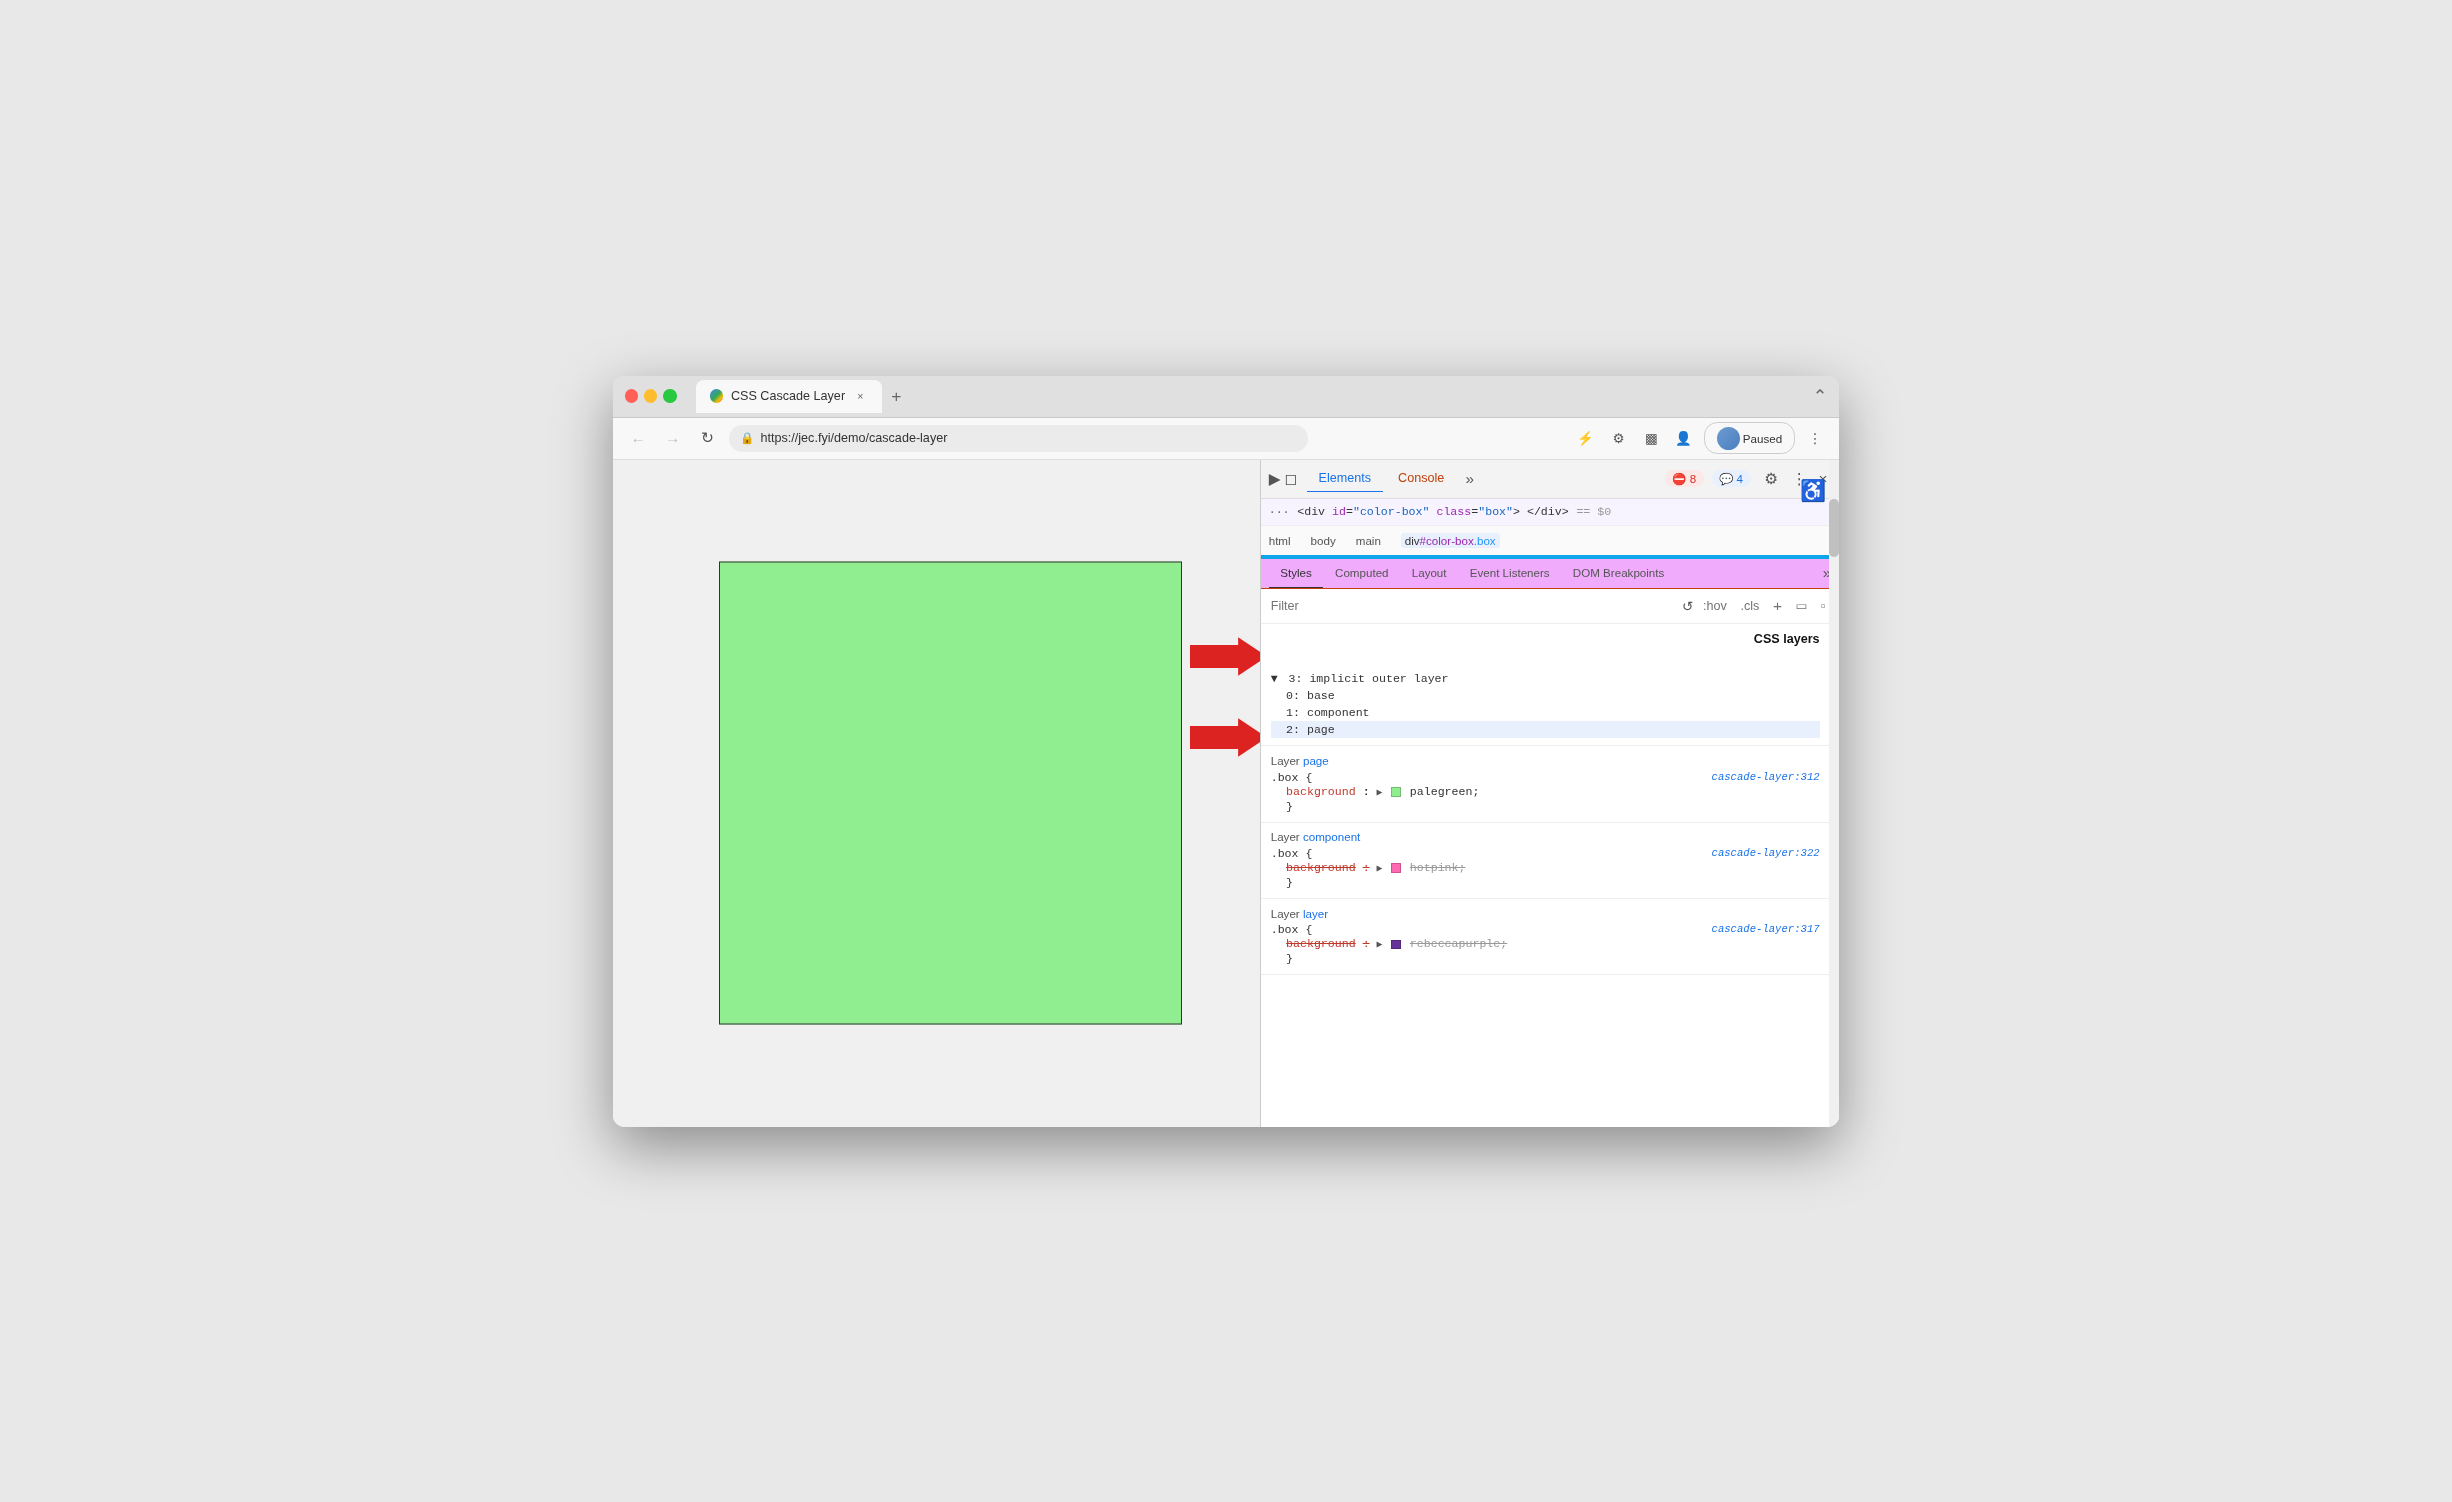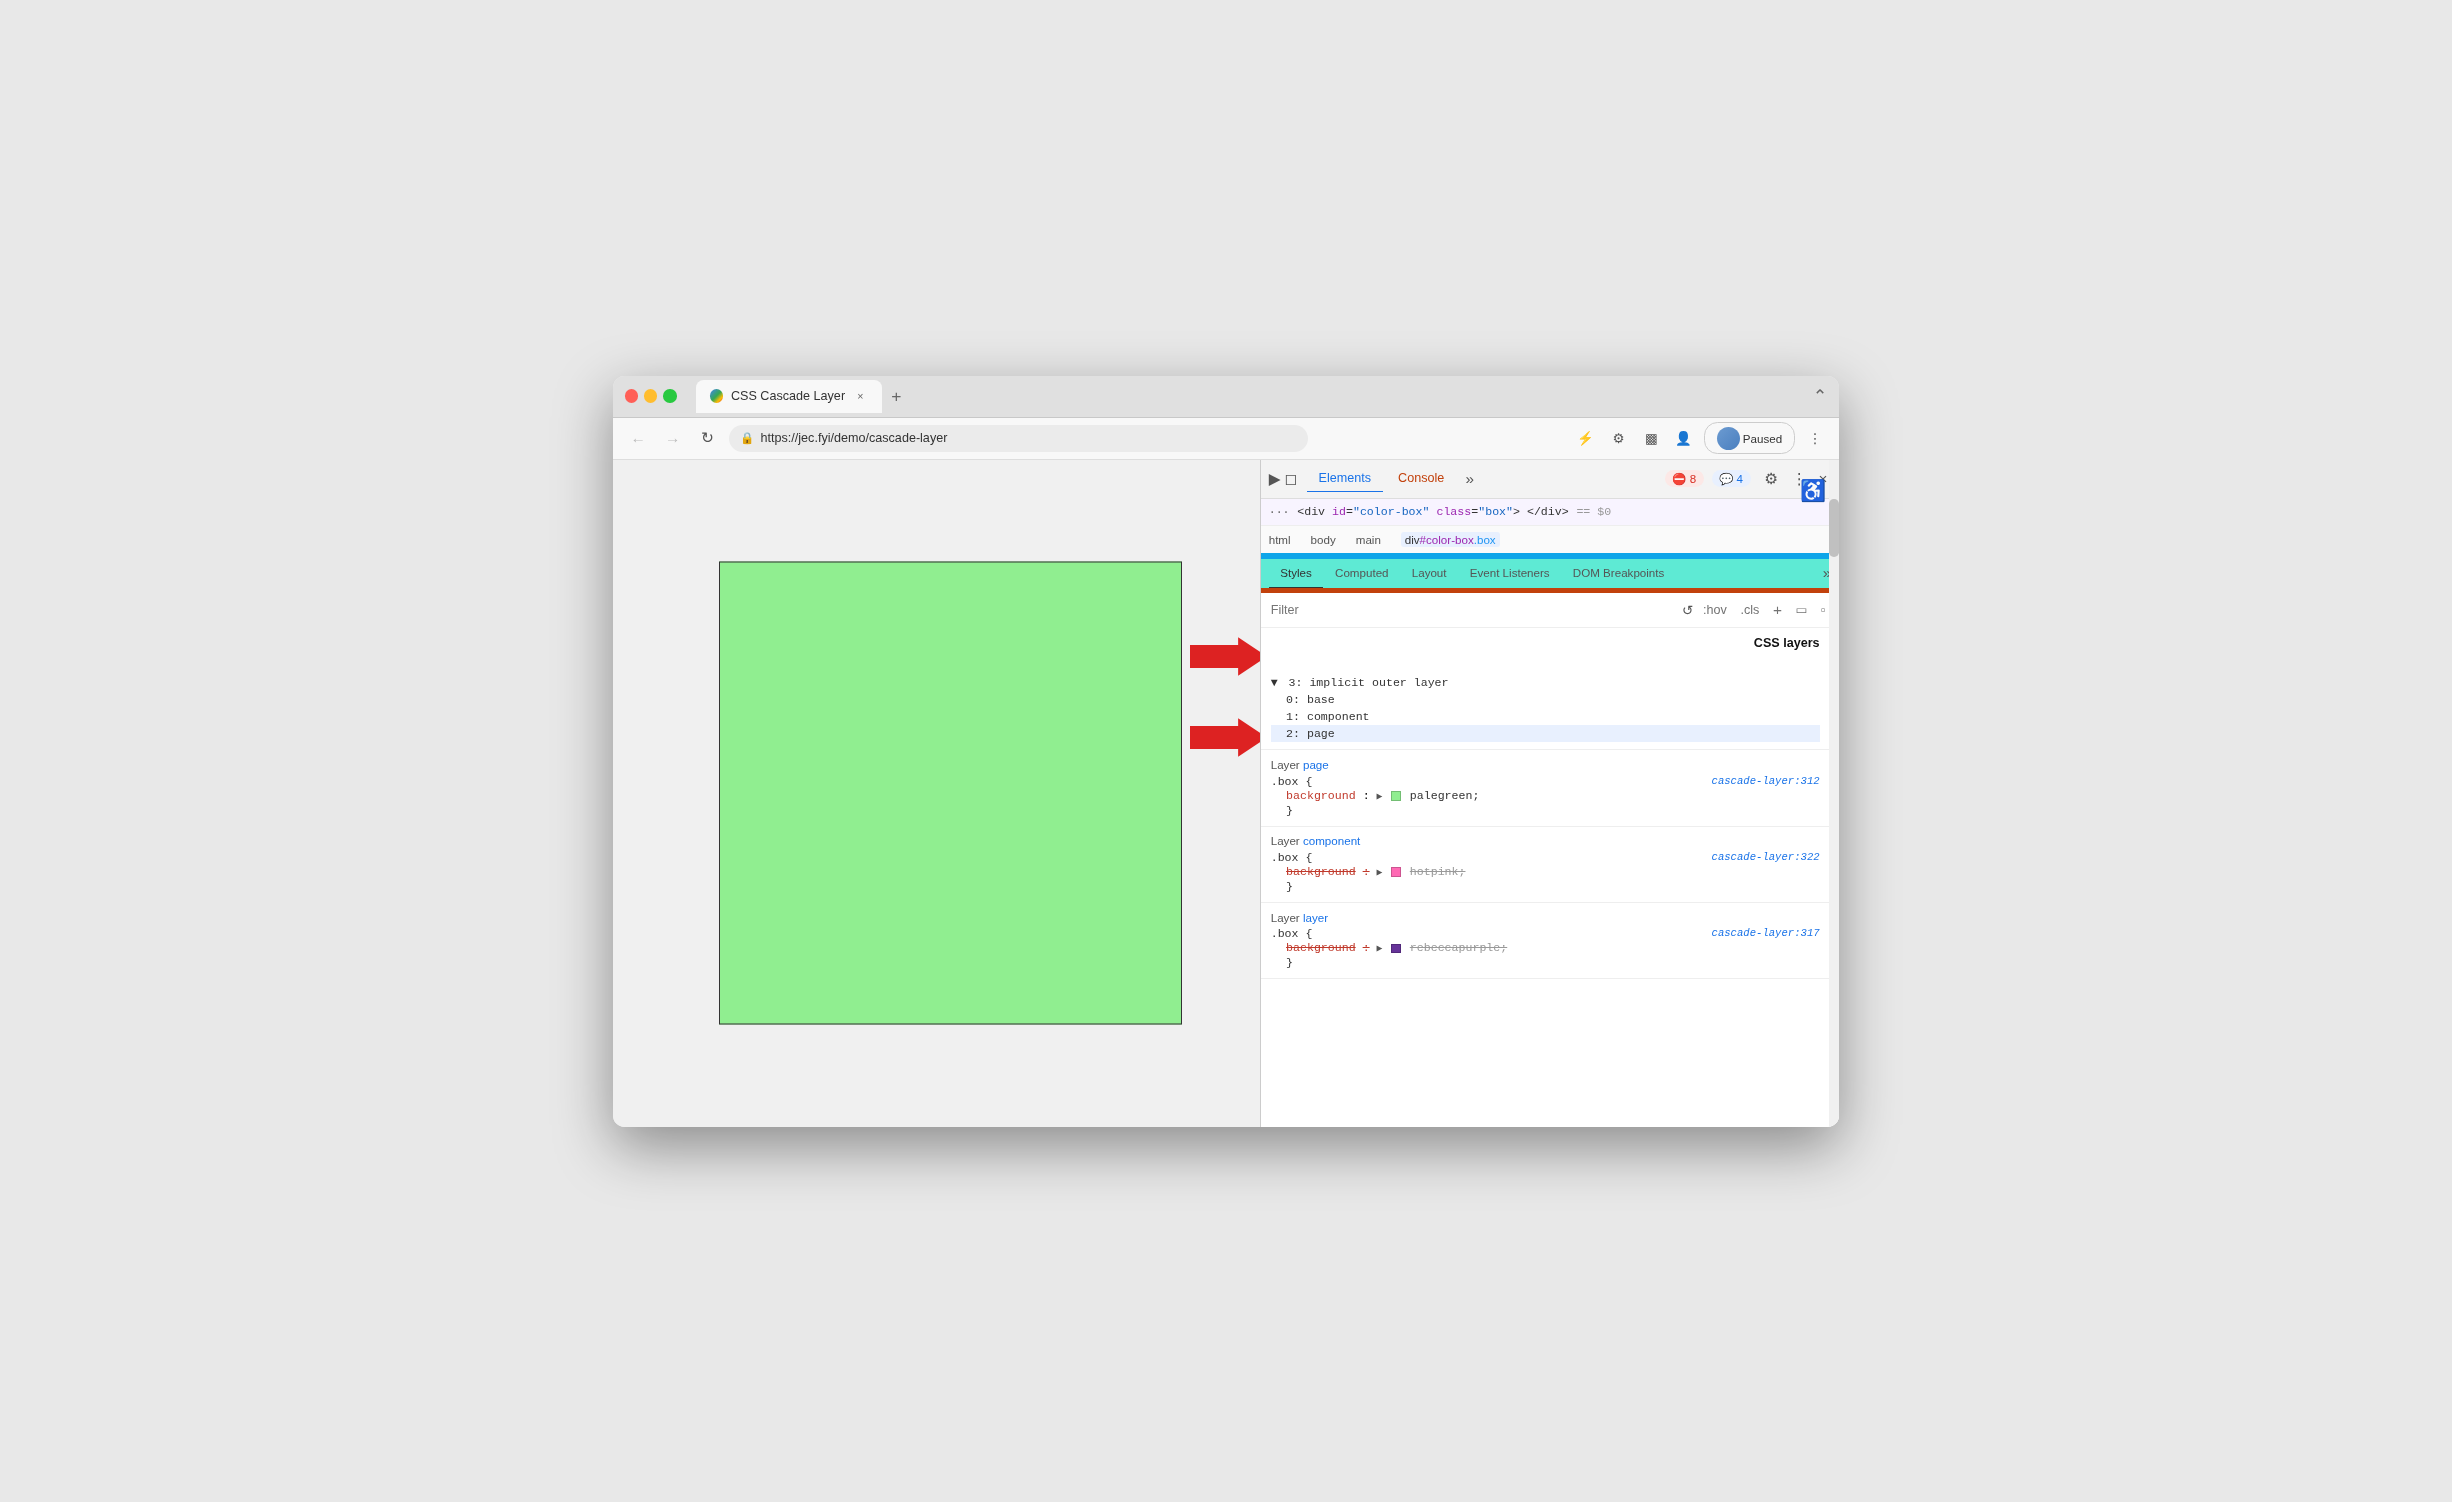--- a/index.html
+++ b/index.html
@@ -313,21 +313,21 @@
     
     .breadcrumb {
       height: 33px;
       display: flex;
       align-items: center;
       padding: 0 7.7px;
       gap: 10px;
       font-size: 11.6px;
       color: #555;
       background: #fafafa;
-      border-bottom: 6px solid #0ea5e9;
+      border-bottom: 4px solid #0ea5e9;
       overflow: hidden;
     }
 
     .breadcrumb-separator {
       color: #999;
     }
 
     .breadcrumb-tag {
       color: #555;
     }
@@ -354,22 +354,22 @@
     .dom-attr-name { color: #9c27b0; }
     .dom-attr-value { color: #1565c0; }
     .dom-tag { color: #333; }
     .dom-comment { color: #999; margin-left: 7.7px; }
     .dom-dots { color: #666; margin-right: 7.7px; }
 
     
     .sub-tabs {
       display: flex;
       align-items: center;
-      border-bottom: 5px solid #c2410c;
-      background: #5eead4;
+      border-bottom: 1px solid #c2410c;
+      background: #f0abfc;
       padding: 0 7.7px;
     }
 
     .sub-tab {
       padding: 7.7px 11.6px;
       font-size: 11.6px;
       color: #555;
       cursor: pointer;
       border-bottom: 1.9px solid transparent;
     }

